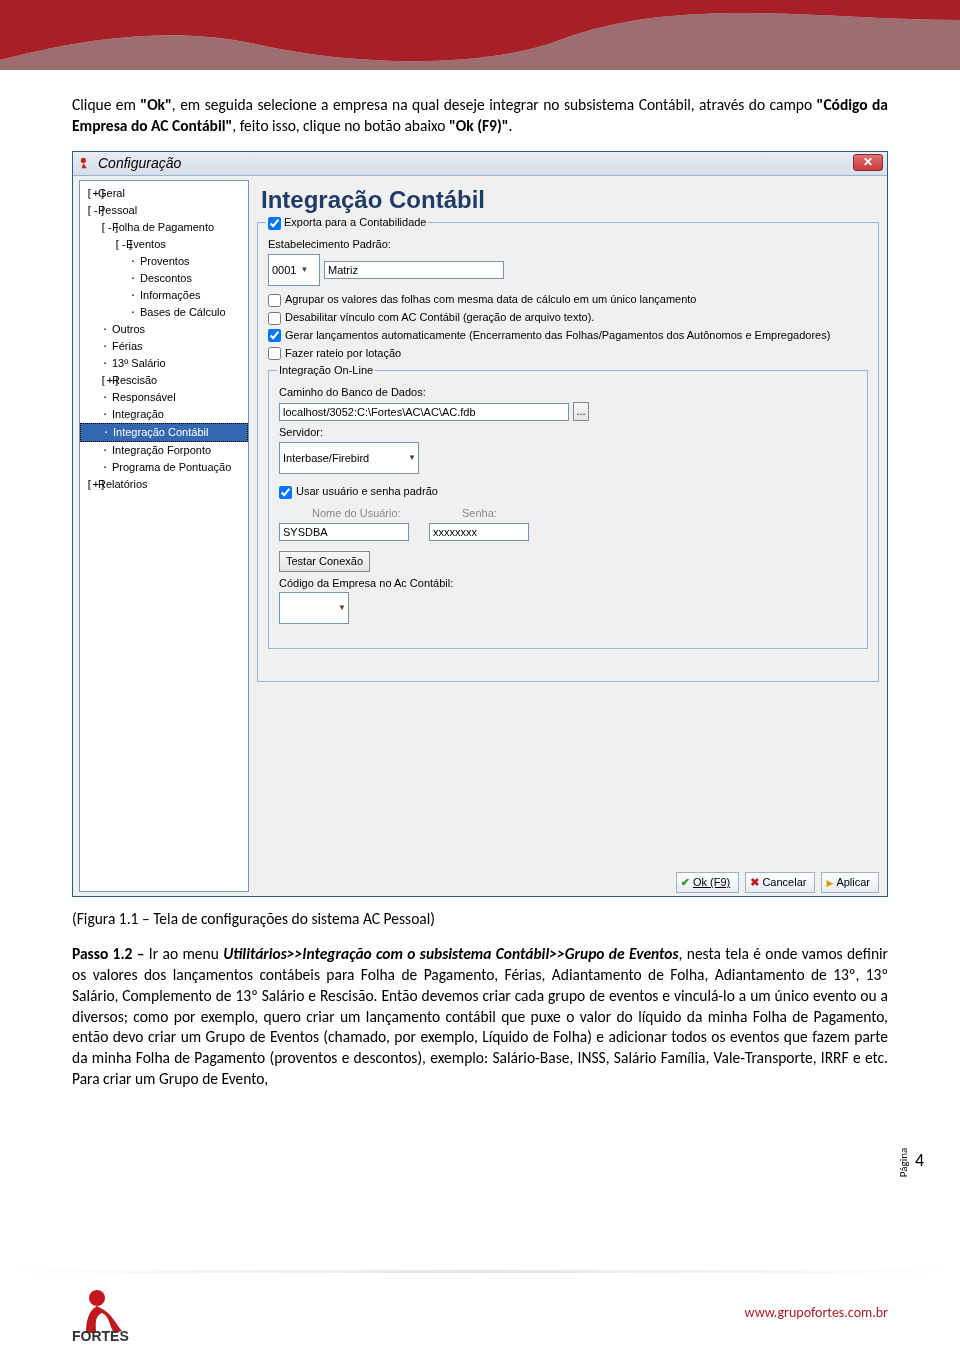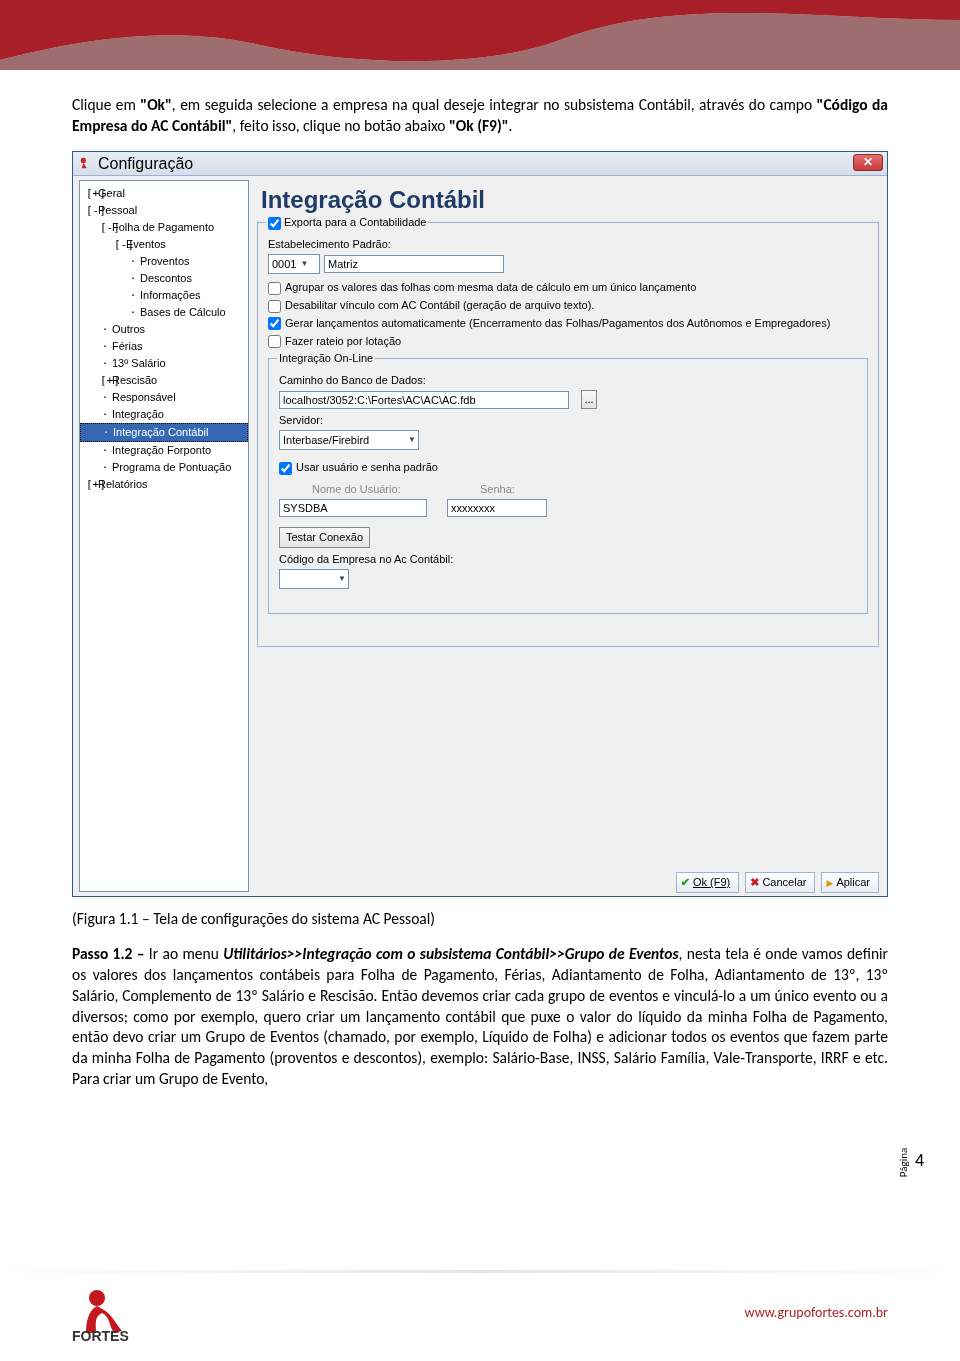--- a/index.html
+++ b/index.html
@@ -48,21 +48,21 @@
   .titlebar {
     background: linear-gradient(#e8edf4, #d6deea);
     border-bottom: 1px solid #9cb2cf;
     height: 24px;
     display: flex;
     align-items: center;
     padding: 0 6px;
     position: relative;
   }
   .titlebar .icon { width: 14px; height: 14px; margin-right: 5px; }
-  .titlebar .ttl { font-size: 16px; }
+  .titlebar .ttl { font-size: 14px; font-style: italic; }
   .closebtn {
     position: absolute;
     right: 4px; top: 2px;
     width: 30px; height: 17px;
     background: linear-gradient(#e37070, #c93a3a);
     border: 1px solid #8a2a2a;
     border-radius: 3px;
     color: #fff;
     text-align: center;
     line-height: 14px;
@@ -133,21 +133,21 @@
     font-family: Tahoma, sans-serif;
     font-size: 11px;
     padding: 1px 3px;
     border: 1px solid #7a92ab;
     background: #fff;
     height: 18px;
   }
   .selectbox {
     border: 1px solid #7a92ab;
     background: #fff;
-    height: 20px;
+    height: 32px;
     display: inline-flex;
     align-items: center;
     padding: 0 2px 0 3px;
     font-size: 11px;
   }
   .dda { margin-left: 4px; font-size: 8px; color: #444; }
 
   .cbrow { font-size: 11px; margin: 3px 0; }
   .cbrow input { vertical-align: middle; margin-right: 4px; }
 
@@ -284,35 +284,35 @@
             </div>
 
             <div class="cbrow"><input type="checkbox" style=""><span>Agrupar os valores das folhas com mesma data de cálculo em um único lançamento</span></div>
             <div class="cbrow"><input type="checkbox" style=""><span>Desabilitar vínculo com AC Contábil (geração de arquivo texto).</span></div>
             <div class="cbrow"><input type="checkbox" checked="" style=""><span>Gerar lançamentos automaticamente (Encerramento das Folhas/Pagamentos dos Autônomos e Empregadores)</span></div>
             <div class="cbrow"><input type="checkbox" style=""><span>Fazer rateio por lotação</span></div>
 
             <div class="group" style="margin-top:10px">
               <div class="legend"><span>Integração On-Line</span></div>
               <span class="lbl">Caminho do Banco de Dados:</span>
-              <div style="display:flex;gap:12px;align-items:center;">
+              <div style="display:flex;gap:4px;align-items:center;">
                 <input class="field" style="width: 290px;" value="localhost/3052:C:\Fortes\AC\AC\AC.fdb">
                 <span class="btn-sm" style="width:16px;text-align:center;padding:1px 0">...</span>
               </div>
               <span class="lbl">Servidor:</span>
               <span class="selectbox" style="width:140px">
                   <span>Interbase/Firebird</span>
                   <span class="dda" style="margin-left:auto">▼</span>
                 </span>
 
               <div class="cbrow" style="margin-top:10px"><input type="checkbox" checked="" style=""><span>Usar usuário e senha padrão</span></div>
               <div style="display:flex;gap:20px;">
                 <div>
                   <span class="lbl disabled-text">Nome do Usuário:</span>
-                  <input class="field" style="width: 148px;" value="SYSDBA">
+                  <input class="field" style="width: 130px;" value="SYSDBA">
                 </div>
                 <div>
                   <span class="lbl disabled-text">Senha:</span>
                   <input class="field" style="width: 100px;" value="xxxxxxxx">
                 </div>
               </div>
 
               <div style="margin:10px 0 4px 0">
                 <span class="btn-sm">Testar Conexão</span>
               </div>

